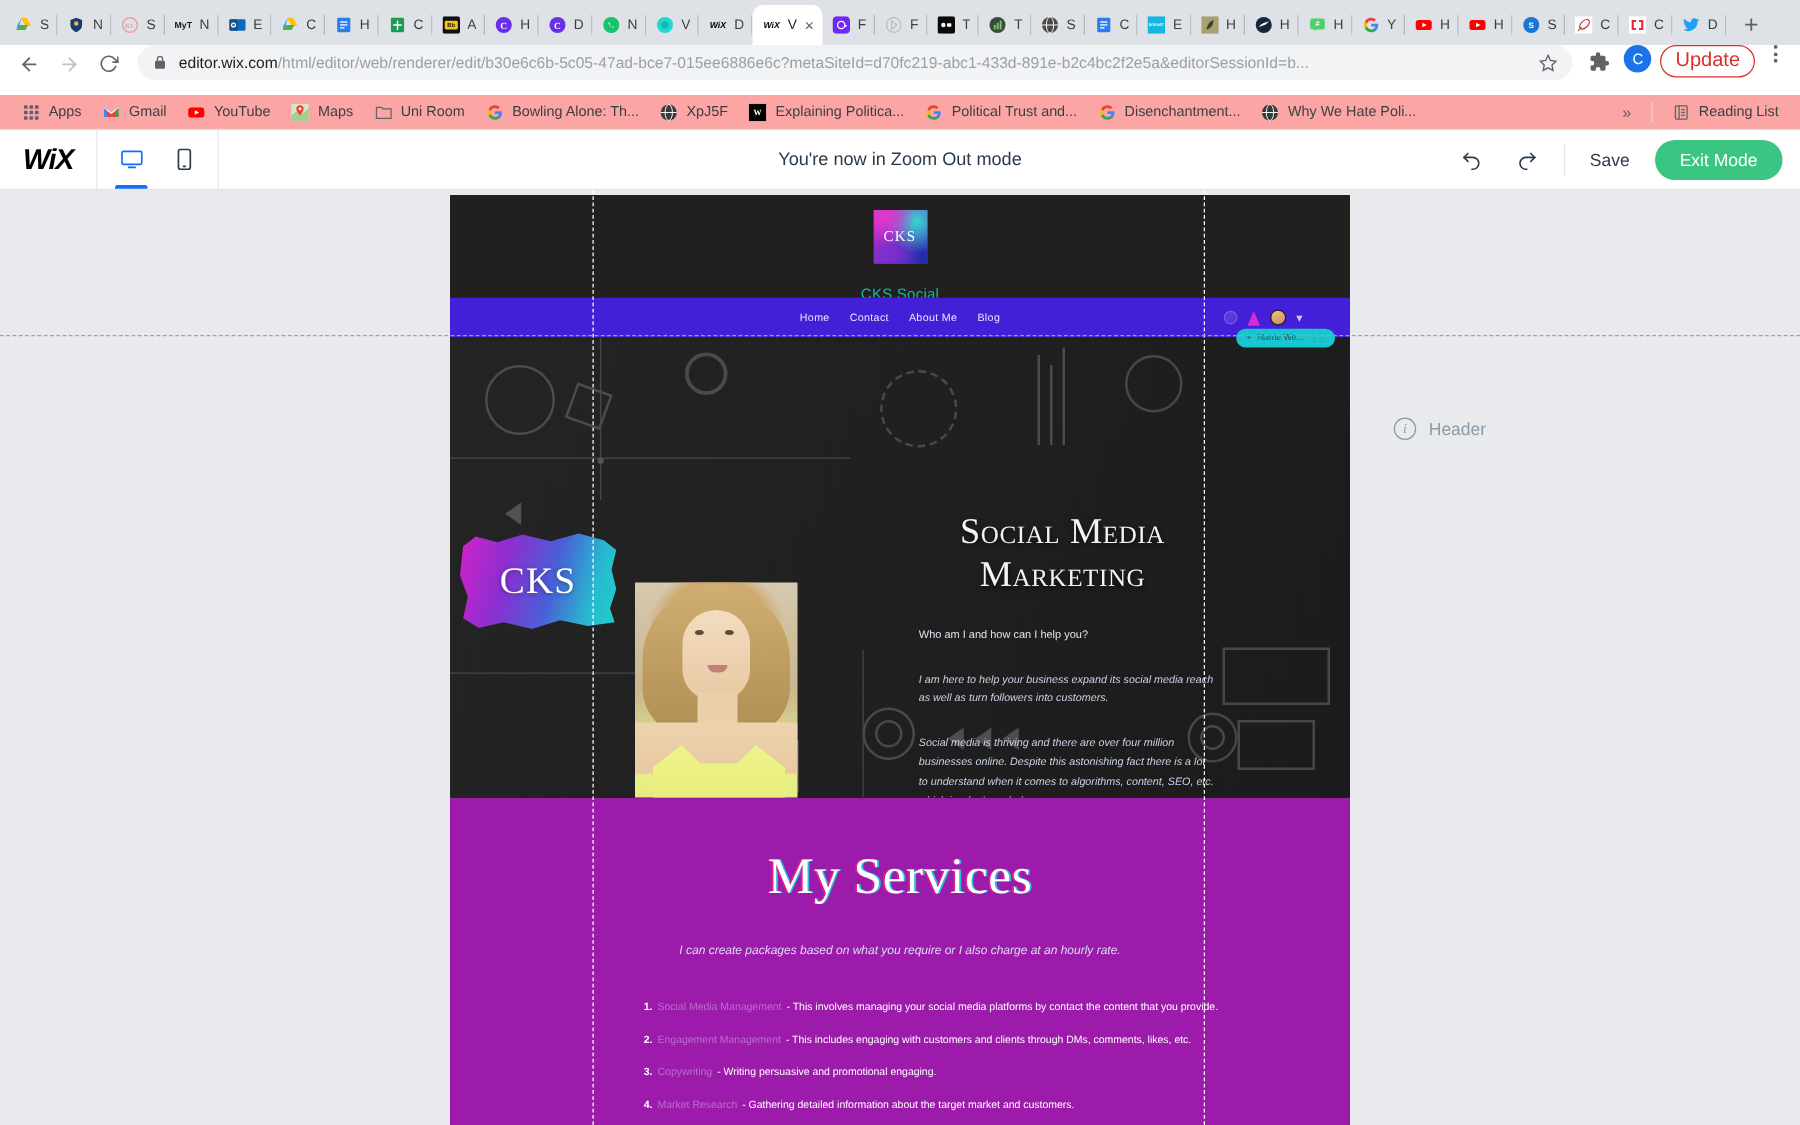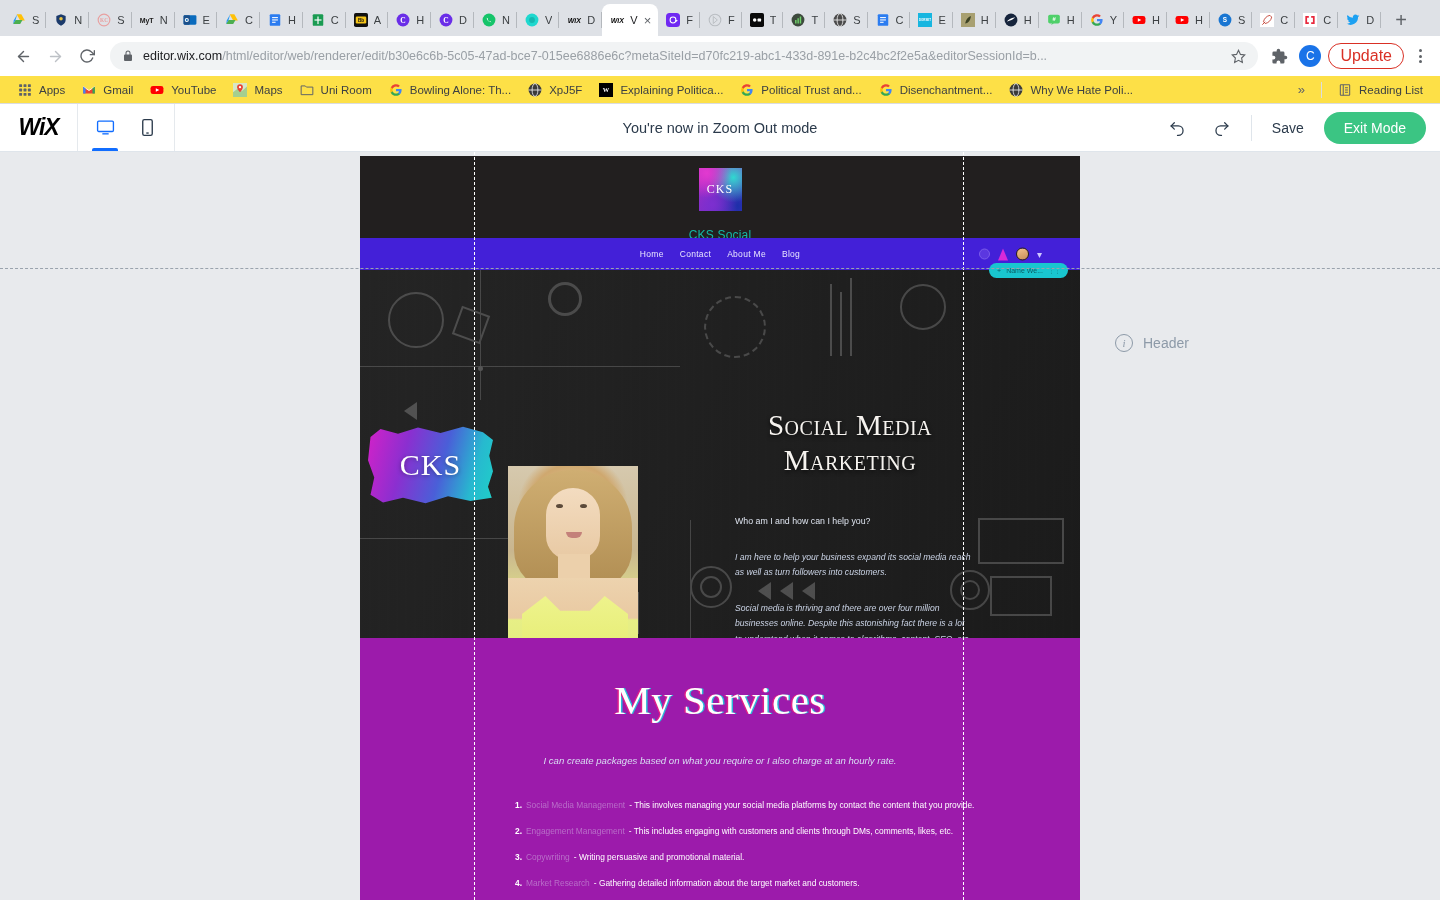--- a/index.html
+++ b/index.html
@@ -70,21 +70,21 @@
     width: 28px; height: 28px;
     display: flex; align-items: center; justify-content: center;
     font-size: 20px; color: #5f6368; font-weight: 300;
     margin-left: 6px; margin-bottom: 2px;
   }
 
   .toolbar {
     height: 40px;
     background: #fff;
     display: flex;
-    align-items: center;
+    align-items: flex-start;
     padding: 0 8px;
     gap: 2px;
   }
   .navbtn {
     width: 30px; height: 30px;
     display: flex; align-items: center; justify-content: center;
     color: #5f6368;
     border-radius: 50%;
     flex: 0 0 30px;
   }
@@ -125,21 +125,21 @@
     font-size: 16px;
     display: flex; align-items: center;
     padding: 0 11px;
     margin-right: 2px;
   }
   .kebab { width: 24px; display:flex; flex-direction:column; gap:2.5px; align-items:center; color:#5f6368; }
   .kebab i { width:3px; height:3px; border-radius:50%; background:#5f6368; display:block; }
 
   .bookmarks {
     height: 28px;
-    background: #fde047;
+    background: #fca5a5;
     display: flex;
     padding: 0 10px;
     gap: 2px;
     border-bottom: 1px solid #dadce0;
     position: relative;
   }
   .bm {
     display: flex; align-items: center; gap: 6px;
     padding: 3px 7px;
     border-radius: 4px;
@@ -349,21 +349,21 @@
     font-family: "Liberation Serif", serif;
     font-variant: small-caps;
     color: #f6f3ef;
     font-size: 29px;
     line-height: 1.22;
     letter-spacing: .5px;
     text-shadow: 0 2px 4px rgba(0,0,0,.7);
   }
   .hero-copy {
     position: absolute;
-    left: 375px; top: 244px;
+    left: 375px; top: 230px;
     width: 236px;
     color: #c9d2e4;
     font-size: 8.6px;
     line-height: 1.75;
   }
   .hero-copy .q {
     color: #dde3ee;
     margin-bottom: 21px;
     font-size: 8.8px;
   }
@@ -1131,21 +1131,21 @@
               <span class="desc">- This involves managing your social media platforms by contact the content that you provide.</span>
             </div>
             <div class="svc-item">
               <span class="num">2.</span>
               <span class="term">Engagement Management</span>
               <span class="desc">- This includes engaging with customers and clients through DMs, comments, likes, etc.</span>
             </div>
             <div class="svc-item">
               <span class="num">3.</span>
               <span class="term">Copywriting</span>
-              <span class="desc">- Writing persuasive and promotional material.</span>
+              <span class="desc">- Writing persuasive and promotional engaging.</span>
             </div>
             <div class="svc-item">
               <span class="num">4.</span>
               <span class="term">Market Research</span>
               <span class="desc">- Gathering detailed information about the target market and customers.</span>
             </div>
           </div>
       </div>
     </div>
 

